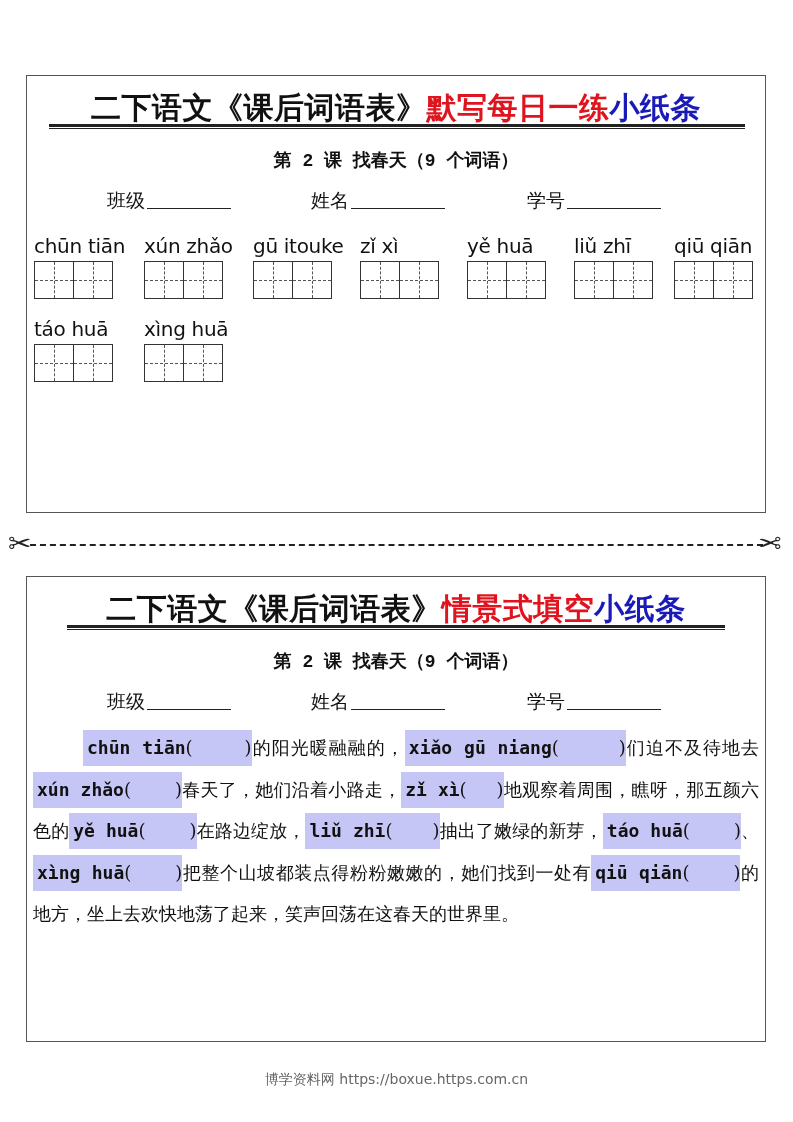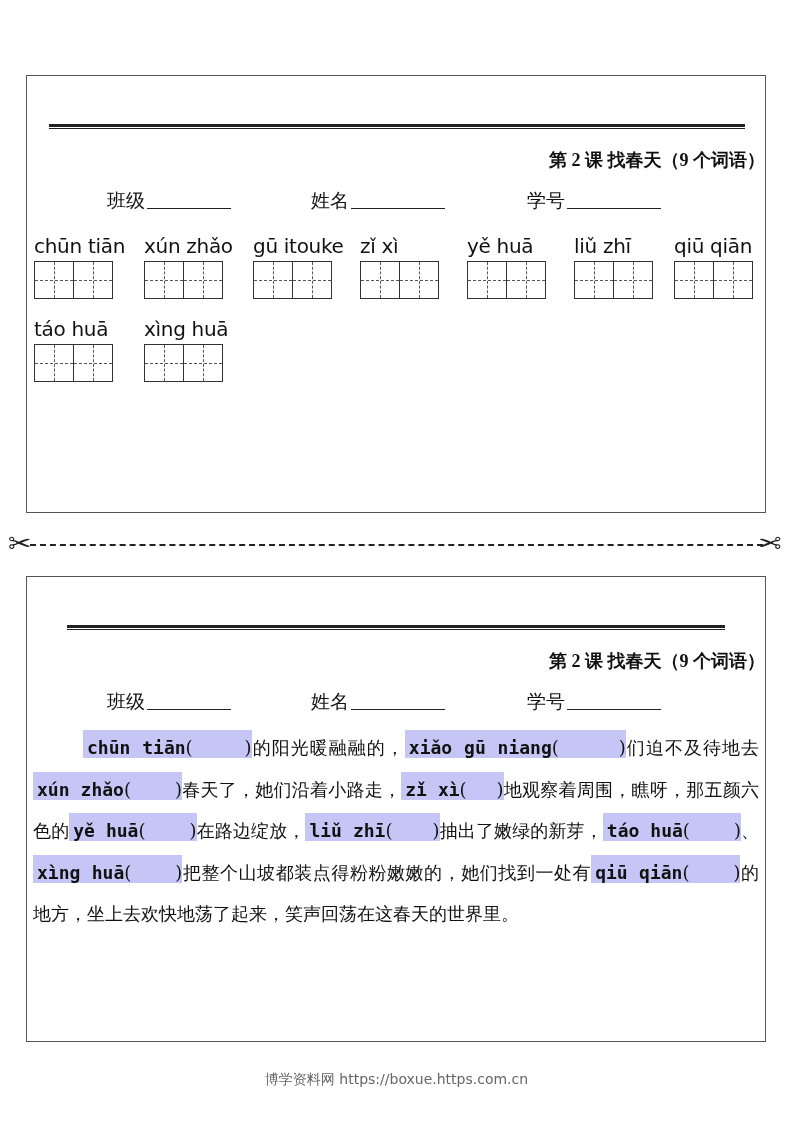--- a/index.html
+++ b/index.html
@@ -6,48 +6,51 @@
   body { width: 793px; height: 1122px; position: relative; overflow: hidden; font-family: "DejaVu Serif", serif; color: #111; }
   .card { position: absolute; left: 26px; width: 740px; border: 1.5px solid #555; background: #fff; box-sizing: border-box; }
   #card1 { top: 75px; height: 438px; }
   #card2 { top: 576px; height: 466px; }
 
   .title { position: absolute; left: 0; right: 0; text-align: center; font-family: "DejaVu Serif", serif; font-weight: bold; font-size: 30px; letter-spacing: 0.5px; white-space: nowrap; }
   .title .black { color: #111; }
   .title .red { color: #e0141e; }
   .title .blue { color: #1a1ab8; }
   .title-rule { position: absolute; height: 0; border-top: 3px solid #222; border-bottom: 1px solid #222; padding-top: 1px; }
-  .subtitle { position: absolute; left: 0; right: 0; text-align: right; font-size: 18px; font-weight: bold; font-family: Liberation Serif, serif; }
+  .subtitle { position: absolute; left: 0; right: 0; text-align: center; font-size: 18px; font-weight: bold; font-family: Liberation Mono, monospace; }
 
   .info-row { position: absolute; left: 80px; font-size: 19px; font-family: "DejaVu Serif", serif; }
   .info-item { position: absolute; top: 0; white-space: nowrap; }
   .info-line { display: inline-block; width: 84px; border-bottom: 1.2px solid #222; margin-left: 2px; vertical-align: -2px; height: 18px; }
 
   .word { position: absolute; }
   .pinyin { position: absolute; top: 0; left: 0; font-family: "DejaVu Sans", sans-serif; font-size: 20px; white-space: nowrap; letter-spacing: -0.3px; }
   .grid { position: absolute; top: 27px; left: 0; display: flex; }
   .cell { width: 40px; height: 38px; border: 1.2px solid #333; box-sizing: border-box; position: relative; margin-right: -1.2px; }
   .cell::before { content: ""; position: absolute; left: 50%; top: 0; bottom: 0; border-left: 1px dashed #555; }
   .cell::after { content: ""; position: absolute; top: 50%; left: 0; right: 0; border-top: 1px dashed #555; }
 
   .cutline { position: absolute; top: 544px; left: 30px; right: 30px; border-top: 2px dashed #222; }
   .scissor { position: absolute; top: 529px; font-size: 28px; color: #222; font-family: "DejaVu Sans", sans-serif; line-height: 30px; }
 
   .para { position: absolute; left: 6px; right: 6px; top: 150px; font-size: 18px; line-height: 41.5px; font-family: "DejaVu Serif", serif; text-align: justify; }
   .para .indent { display: inline-block; width: 50px; }
-  .hl { background: #c5c6f5; font-family: "DejaVu Sans Mono", monospace; font-weight: bold; font-size: 18px; padding: 7px 0 0 4px; }
+  .hl { background: #c5c6f5; font-family: "DejaVu Sans Mono", monospace; font-weight: bold; font-size: 18px; padding: 7px 0 8px 4px; }
   .hl .paren { font-weight: normal; font-family: "DejaVu Serif", serif; }
   .hl .gap { display: inline-block; }
 
   .footer { position: absolute; top: 1071px; left: 0; right: 0; text-align: center; font-size: 14px; color: #666; font-family: "DejaVu Sans", sans-serif; }
 </style>
 </head>
 <body>
 
 <div class="card" id="card1">
+  <div class="title" style="top:12px;">
+    <span class="black">二下语文《课后词语表》</span><span class="red">默写每日一练</span><span class="blue">小纸条</span>
+  </div>
   <div class="title-rule" style="top:48px; left:22px; width:696px;"></div>
   <div class="subtitle" style="top:72px;">第 2 课  找春天（9 个词语）</div>
 
   <div class="info-row" style="top:112px;">
     <div class="info-item" style="left:0;"><span>班级</span><span class="info-line"></span></div>
     <div class="info-item" style="left:204px;"><span>姓名</span><span class="info-line" style="width:94px;"></span></div>
     <div class="info-item" style="left:420px;"><span>学号</span><span class="info-line" style="width:94px;"></span></div>
   </div>
 
   <div id="word-area">
@@ -115,20 +118,23 @@
         </div>
       </div>
     </div>
 </div>
 
 <div class="scissor" style="left:8px;">✂</div>
 <div class="cutline"></div>
 <div class="scissor" style="right:12px; transform: scaleX(-1);">✂</div>
 
 <div class="card" id="card2">
+  <div class="title" style="top:12px;">
+    <span class="black">二下语文《课后词语表》</span><span class="red">情景式填空</span><span class="blue">小纸条</span>
+  </div>
   <div class="title-rule" style="top:48px; left:40px; width:658px;"></div>
   <div class="subtitle" style="top:72px;">第 2 课  找春天（9 个词语）</div>
 
   <div class="info-row" style="top:112px;">
     <div class="info-item" style="left:0;"><span>班级</span><span class="info-line"></span></div>
     <div class="info-item" style="left:204px;"><span>姓名</span><span class="info-line" style="width:94px;"></span></div>
     <div class="info-item" style="left:420px;"><span>学号</span><span class="info-line" style="width:94px;"></span></div>
   </div>
 
   <div class="para" id="passage"><span class="indent"></span><span class="hl"><span>chūn tiān</span><span class="paren">(</span><span class="gap" style="width: 52px;">&nbsp;</span><span class="paren">)</span></span><span>的阳光暖融融的，</span><span class="hl"><span>xiǎo gū niang</span><span class="paren">(</span><span class="gap" style="width: 60px;">&nbsp;</span><span class="paren">)</span></span><span>们迫不及待地去</span><span class="hl"><span>xún zhǎo</span><span class="paren">(</span><span class="gap" style="width: 44px;">&nbsp;</span><span class="paren">)</span></span><span>春天了，她们沿着小路走，</span><span class="hl"><span>zǐ  xì</span><span class="paren">(</span><span class="gap" style="width: 30px;">&nbsp;</span><span class="paren">)</span></span><span>地观察着周围，瞧呀，那五颜六色的</span><span class="hl"><span>yě huā</span><span class="paren">(</span><span class="gap" style="width: 44px;">&nbsp;</span><span class="paren">)</span></span><span>在路边绽放，</span><span class="hl"><span>liǔ  zhī</span><span class="paren">(</span><span class="gap" style="width: 40px;">&nbsp;</span><span class="paren">)</span></span><span>抽出了嫩绿的新芽，</span><span class="hl"><span>táo huā</span><span class="paren">(</span><span class="gap" style="width: 44px;">&nbsp;</span><span class="paren">)</span></span><span>、</span><span class="hl"><span>xìng huā</span><span class="paren">(</span><span class="gap" style="width: 44px;">&nbsp;</span><span class="paren">)</span></span><span>把整个山坡都装点得粉粉嫩嫩的，她们找到一处有</span><span class="hl"><span>qiū qiān</span><span class="paren">(</span><span class="gap" style="width: 44px;">&nbsp;</span><span class="paren">)</span></span><span>的地方，坐上去欢快地荡了起来，笑声回荡在这春天的世界里。</span></div>

